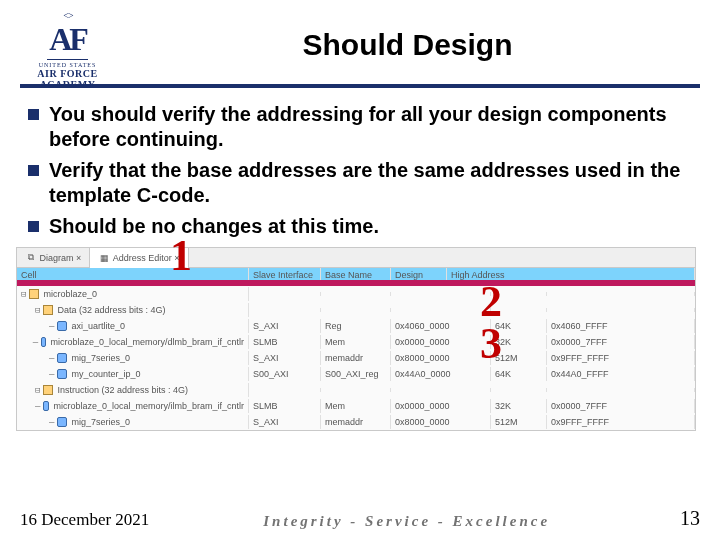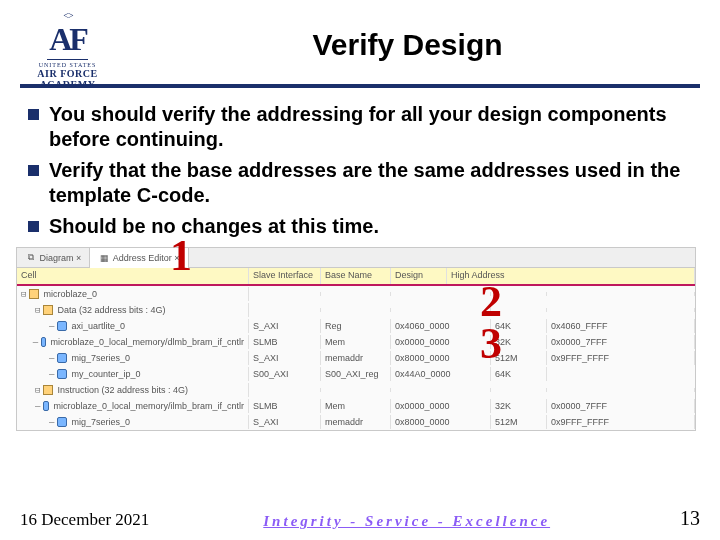--- a/index.html
+++ b/index.html
@@ -15,21 +15,21 @@
 
   .bullets { padding: 0 6px; }
   .bullets li { list-style: none; display: flex; font-size: 20px; font-weight: bold; line-height: 1.25; margin-bottom: 6px; }
   .sqmark { width: 11px; height: 11px; background: #1a2f6b; flex: 0 0 11px; margin: 7px 10px 0 2px; }
 
   .panel { margin-top: 8px; margin-left: -4px; width: 680px; border: 1px solid #c9c9c9; background: #fafafa; font-size: 9px; color: #555; }
   .tabbar { display: flex; align-items: center; height: 20px; border-bottom: 1px solid #c9c9c9; background: #efefef; }
   .tabbar .tab { padding: 0 8px; height: 20px; display: flex; align-items: center; border-right: 1px solid #c9c9c9; }
   .tabbar .tab.active { background: #fff; }
   .tabbar .glyph { width: 12px; text-align: center; }
-  .thead { display: flex; height: 18px; border-bottom: 2px solid #be185d; background: #fef9c3; }
+  .thead { display: flex; height: 18px; border-bottom: 6px solid #be185d; background: #7dd3fc; }
   .thead > div, .row > div { padding: 2px 4px; border-right: 1px solid #e0e0e0; overflow: hidden; white-space: nowrap; }
   .col-cell   { width: 232px; }
   .col-slave  { width: 72px; }
   .col-base   { width: 70px; }
   .col-offset { width: 100px; }
   .col-range  { width: 56px; }
   .col-high   { flex: 1; border-right: none; }
   .tree { }
   .row { display: flex; height: 16px; align-items: center; }
   .row .col-cell { display: flex; align-items: center; }
@@ -38,21 +38,21 @@
   .ico-bus  { display:inline-block;width:10px;height:10px;background:#7ab6ff;border:1px solid #3a6aa8;margin-right:4px; border-radius:2px;}
   .tw { color:#777; margin-right:3px; font-family:monospace; font-size:9px; }
 
   .annot { position: absolute; font-family: "Times New Roman", serif; font-weight: bold; color: #c00000; font-size: 44px; line-height: 1; }
   .a1 { left: 170px; top: 234px; }
   .a2 { left: 480px; top: 280px; }
   .a3 { left: 480px; top: 322px; }
 
   .footer { position: absolute; left: 0; right: 0; bottom: 10px; padding: 0 20px; display: flex; align-items: flex-end; justify-content: space-between; font-family: "Times New Roman", serif; }
   .footer .date { font-size: 17px; margin-top: 17px; }
-  .footer .motto { flex:1; text-align:center; font-size: 15px; letter-spacing: 3px; font-style: italic; font-weight: bold; color:#8b5cf6;text-decoration:underline; }
+  .footer .motto { flex:1; text-align:center; font-size: 15px; letter-spacing: 3px; font-style: italic; font-weight: bold; color:#737373; }
   .footer .pg { font-size: 20px; margin-left: 16px; }
 
   
   .af-logo { font-family: "Times New Roman", serif; text-align:center; }
   .af-logo .af { font-size: 32px; font-weight:bold; color:#1a2f6b; letter-spacing:-3px; border-bottom:1.5px solid #1a2f6b; display:inline-block; padding:0 2px 1px 2px;}
   .af-logo .wings { font-size:10px; color:#1a2f6b; letter-spacing:-2px; }
   .af-logo .t1 { font-size:6px; color:#1a2f6b; letter-spacing:1px; margin-top:2px;}
   .af-logo .t2 { font-size:10px; font-weight:bold; color:#1a2f6b; letter-spacing:0.5px;}
 </style>
 </head>
@@ -61,21 +61,21 @@
 <div class="slide">
   <div class="header">
     <div class="logo af-logo">
       <div class="wings">&lt;&nbsp;&nbsp;&gt;</div>
       <div class="af">AF</div>
       <div class="t1">UNITED STATES</div>
       <div class="t2">AIR FORCE</div>
       <div class="t2">ACADEMY</div>
     </div>
     <div class="title-wrap">
-      <div class="title">Verify Design</div>
+      <div class="title">Should Design</div>
     </div>
   </div>
 
   <div class="rule"></div>
 
   <ul class="bullets">
     <li>
         <span class="sqmark"></span>
         <span>You should verify the addressing for all your design components before continuing.</span>
       </li>
@@ -171,20 +171,21 @@
           <div class="col-cell">
             <span class="ind" style="width: 28px;"></span>
             <span class="tw">—</span>
             <span class="ico-bus"></span>
             <span>my_counter_ip_0</span>
           </div>
           <div class="col-slave">S00_AXI</div>
           <div class="col-base">S00_AXI_reg</div>
           <div class="col-offset">0x44A0_0000</div>
           <div class="col-range">64K</div>
+          <div class="col-high">0x44A0_FFFF</div>
         </div>
         <div class="row">
           <div class="col-cell">
             <span class="ind" style="width: 14px;"></span>
             <span class="tw">⊟</span>
             <span class="ico-chip"></span>
             <span>Instruction (32 address bits : 4G)</span>
           </div>
           <div class="col-slave"></div>
           <div class="col-base"></div>

